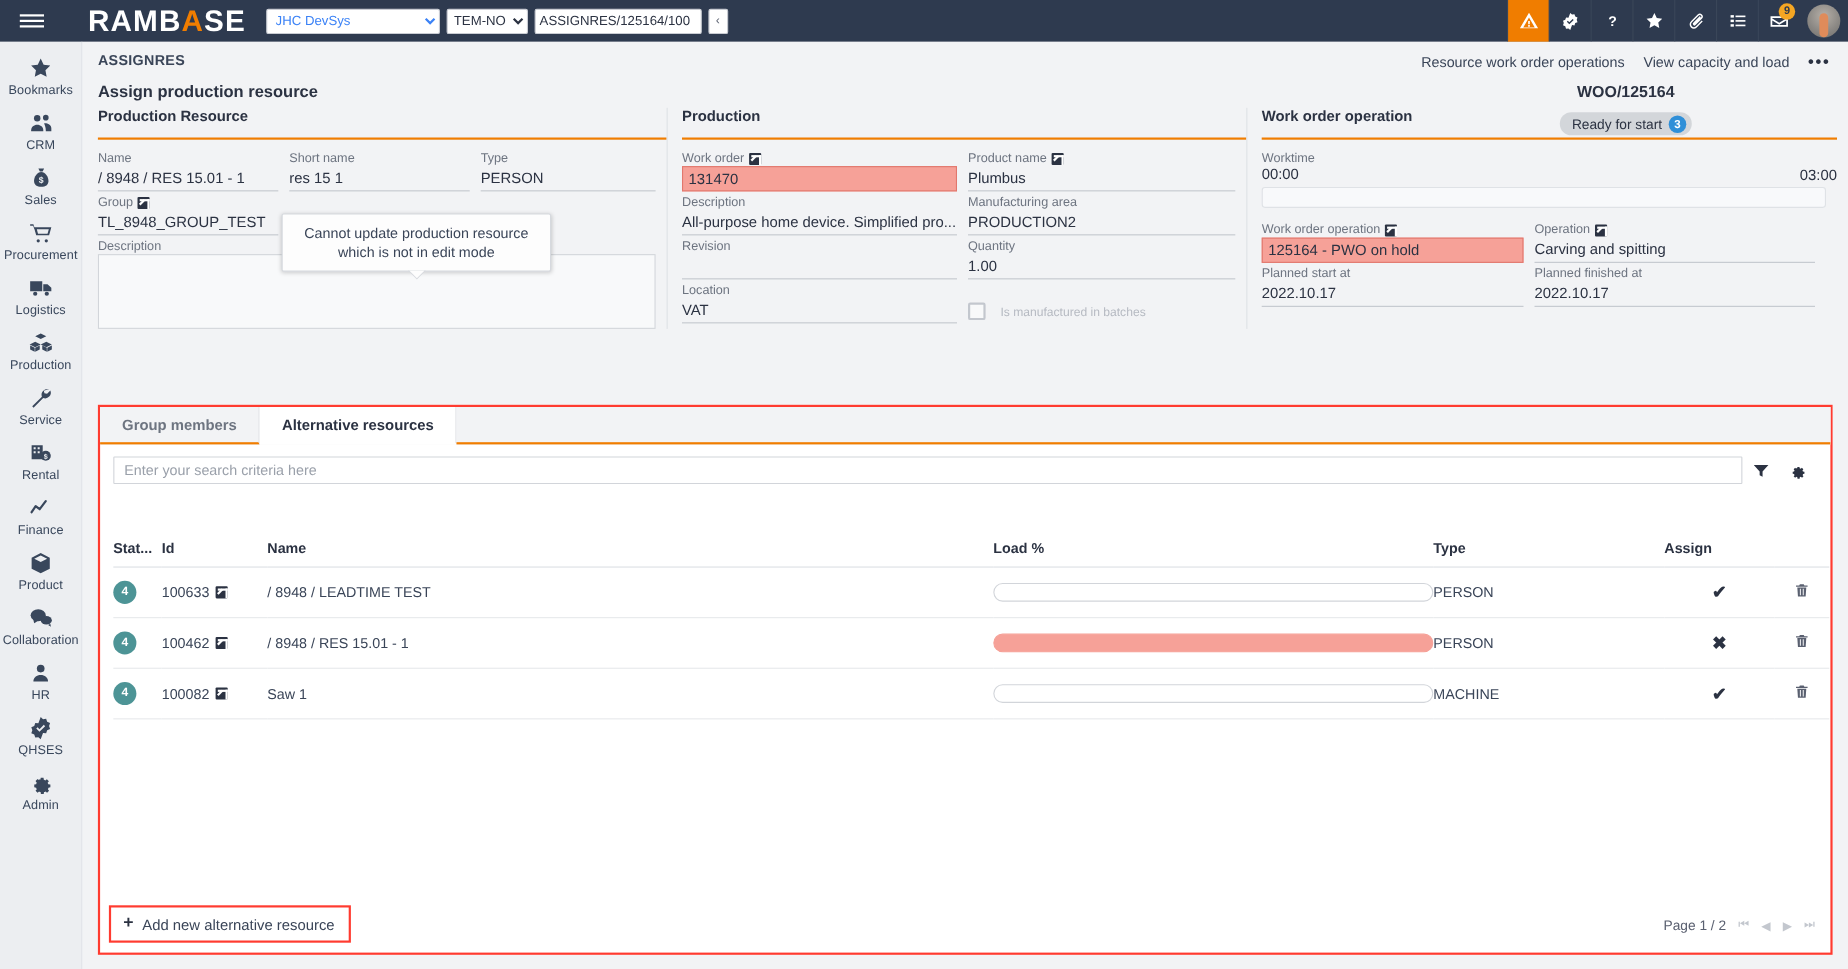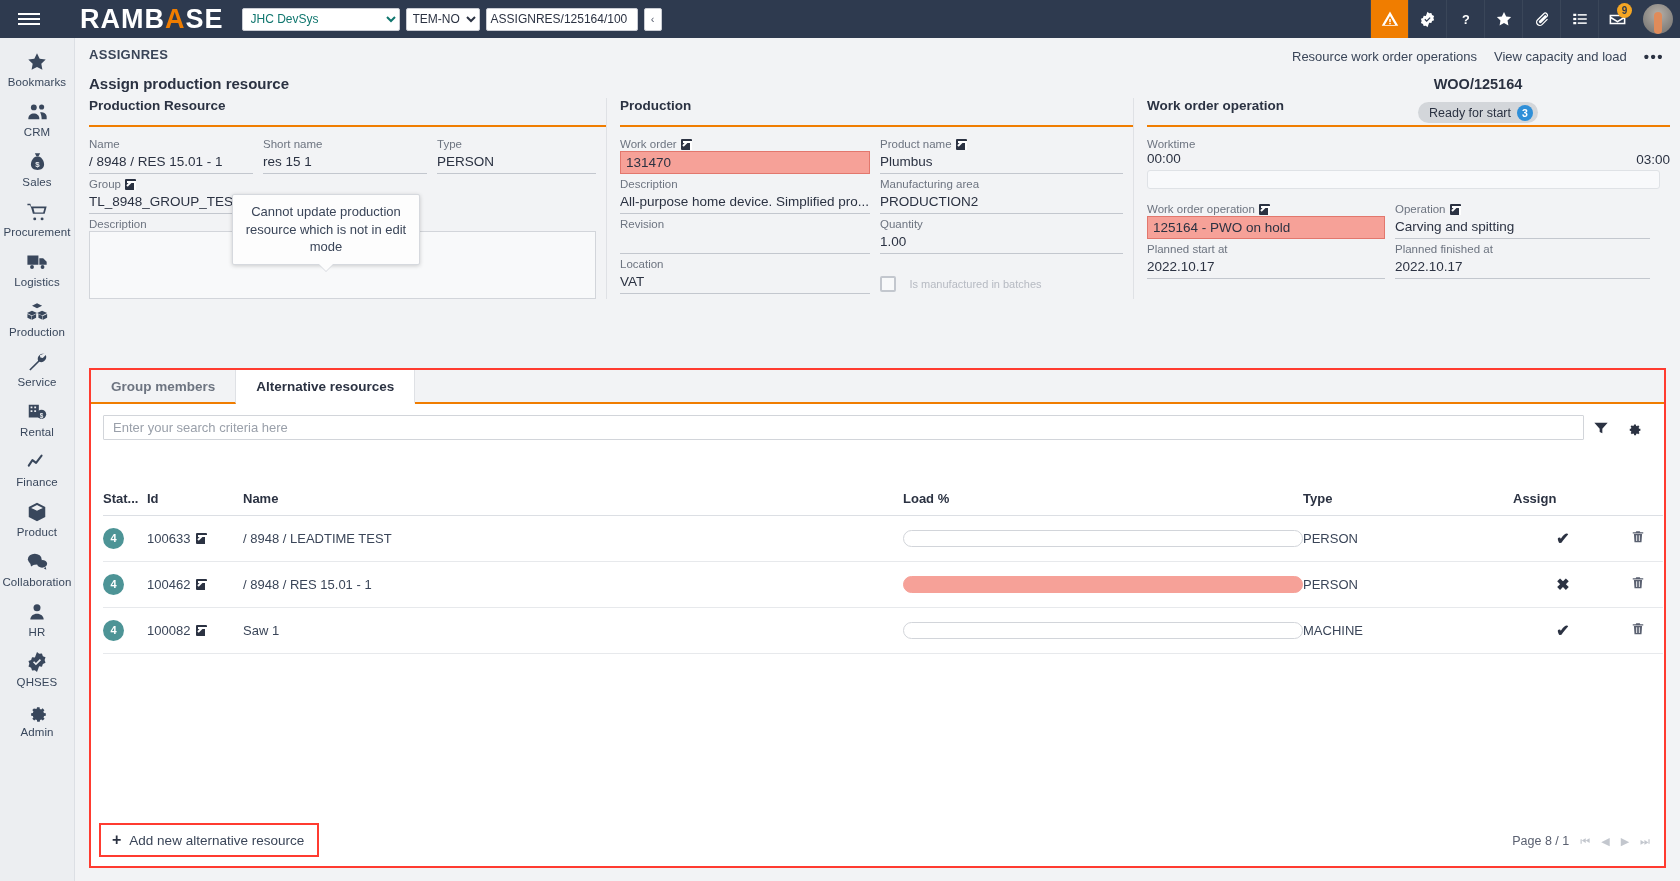--- a/index.html
+++ b/index.html
@@ -24,21 +24,21 @@
   .hamburger span { display:block; width: 22px; height: 2px; background:#fff; margin: 3px 0; }
   .brand {
     display:flex; align-items:center; padding: 0 18px 0 22px;
     font-size: 27px; font-weight: 700; color:#fff; letter-spacing: 1px;
     font-family: "Liberation Sans", sans-serif;
   }
   .brand .accent { color:#f07d00; }
   .topctl { display:flex; align-items:center; gap:6px; }
   .sys-select {
     width: 158px; height: 23px; background:#fff; border:1px solid #c9ccd3; border-radius:2px;
-    font-size: 12px; color:#0f766e; padding: 0 4px; font-family:"Liberation Sans", sans-serif;
+    font-size: 12px; color:#3b82f6; padding: 0 4px; font-family:"Liberation Sans", sans-serif;
   }
   .tem-select {
     width: 74px; height: 23px; background:#fff; border:1px solid #c9ccd3; border-radius:2px;
     font-size: 12px; color:#2b3242; padding: 0 2px; font-family:"Liberation Sans", sans-serif;
   }
   .path-box {
     width: 152px; height: 23px; background:#fff; border:1px solid #c9ccd3; border-radius:2px;
     font-size: 12px; color:#2b3242; padding: 0 4px; line-height:21px; overflow:hidden;
     white-space:nowrap;
   }
@@ -135,21 +135,21 @@
   .extlink::before{
     content:""; position:absolute; left:2px; top:6px; width:6px; height:2px; background:#fff;
     transform: rotate(-45deg); transform-origin: left center;
   }
   .descbox {
     border:1px solid #d2d5da; background:#f8f9fa; height:68px; margin-top:1px;
   }
   .tooltip {
     position:absolute; background:#fdfdfd; border:1px solid #d6d9de; border-radius:2px;
     box-shadow: 0 1px 4px rgba(0,0,0,.18); padding: 8px 12px; font-size:13px; color:#3a4558;
-    line-height:1.35; text-align:center; width: 188px;
+    line-height:1.35; text-align:center; width: 245px; margin-left: 24px;
   }
   .tooltip::after{
     content:""; position:absolute; left: 50%; bottom:-7px; margin-left:-7px;
     width:0;height:0; border-left:7px solid transparent; border-right:7px solid transparent;
     border-top:7px solid #fdfdfd;
   }
   .tooltip::before{
     content:""; position:absolute; left: 50%; bottom:-8px; margin-left:-8px;
     width:0;height:0; border-left:8px solid transparent; border-right:8px solid transparent;
     border-top:8px solid #d6d9de;
@@ -675,20 +675,20 @@
         </tbody>
       </table>
     </div>
 
     <div class="addbtn">
       <span class="plus">+</span>
       <span>Add new alternative resource</span>
     </div>
 
     <div class="pager">
-      <span>Page 8 / 1</span>
+      <span>Page 1 / 2</span>
       <span class="pgbtn">⏮</span>
       <span class="pgbtn">◀</span>
       <span class="pgbtn">▶</span>
       <span class="pgbtn">⏭</span>
     </div>
   </div>
 </div>
 
 </body></html>

